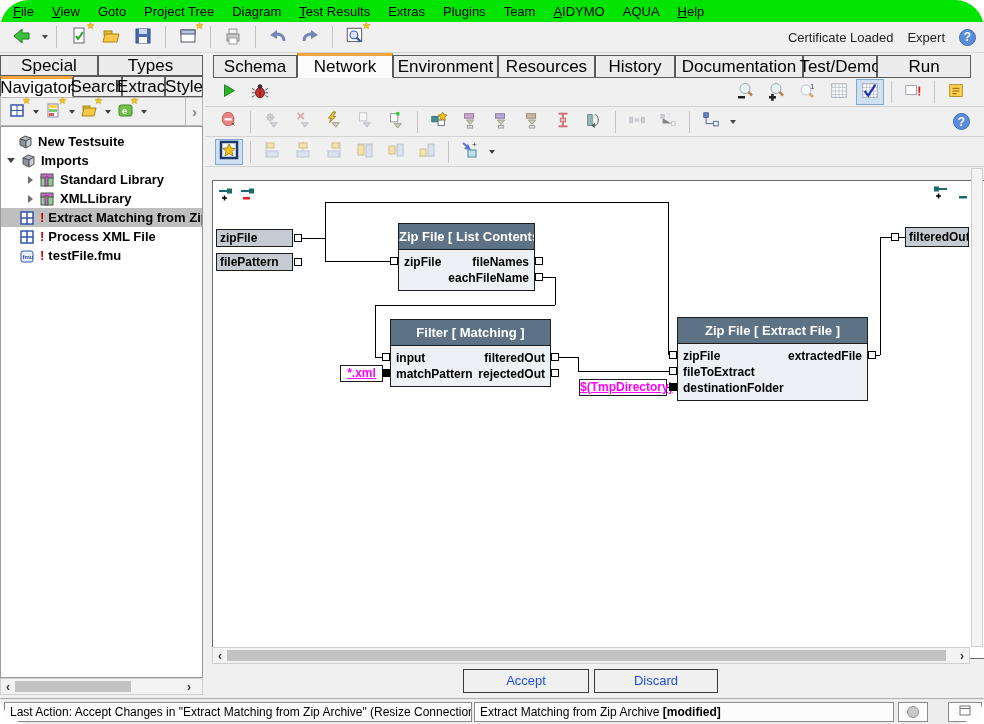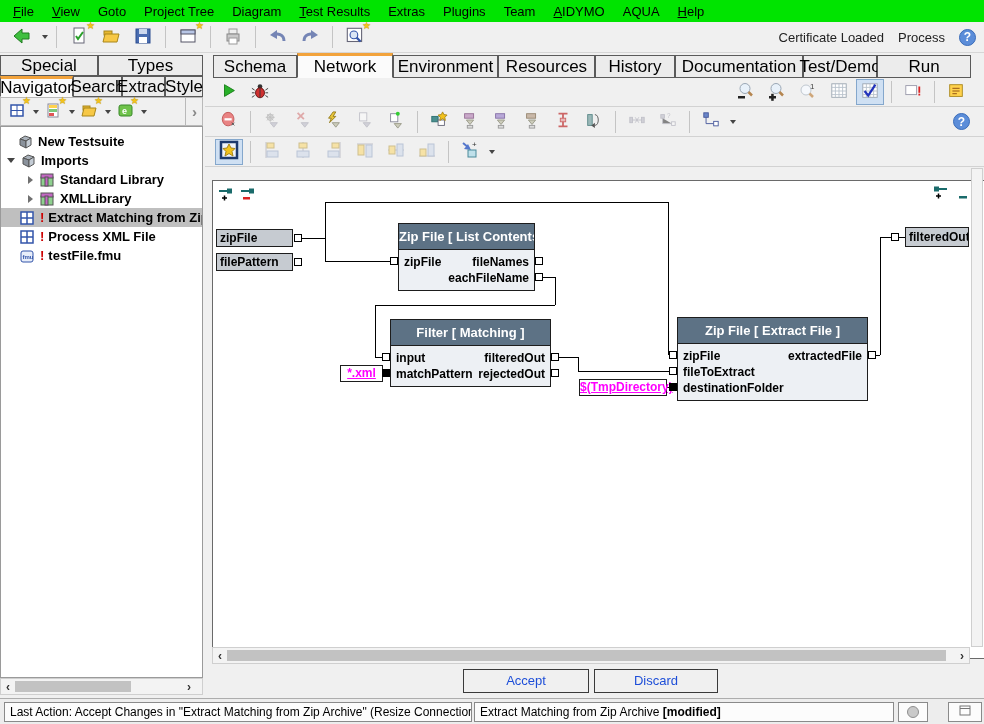--- a/index.html
+++ b/index.html
@@ -1,17 +1,17 @@
 <!DOCTYPE html>
 <html><head>
 <meta charset="utf-8">
 <style>
   * { margin:0; padding:0; box-sizing:border-box; }
   html,body { width:984px; height:724px; font-family:"Liberation Sans","DejaVu Sans",sans-serif; }
-  #app { position:relative; width:984px; height:724px; background:#f0f0f0; overflow:hidden; font-size:13px; color:#000; }
+  #app { position:relative; width:984px; height:724px; background:#f0f0f0; overflow:hidden; font-size:13px; color:#000;border-radius:29px; }
   .abs { position:absolute; }
   .bold { font-weight:bold; }
   
   #menubar { left:0; top:0; width:984px; height:22px; background:#00e400; display:flex; align-items:center; padding-left:4px; }
   .menu-item { display:inline-block; padding:2px 9px; font-size:13px; cursor:default; white-space:nowrap; }
   .accel::first-letter { text-decoration:underline; }
   
   #toolbar-main { left:0; top:22px; width:984px; height:31px; background:#f0f0f0; border-bottom:1px solid #d6d6d6; display:flex; align-items:center; padding:0 8px; gap:4px; }
   .tbtn { width:28px; height:26px; display:inline-flex; align-items:center; justify-content:center; position:relative; border:1px solid transparent; flex:none; }
   .tbtn.small { width:24px; }
@@ -141,21 +141,21 @@
     <span class="tbtn">
         <span><svg width="22" height="22" viewBox="0 0 20 20">
             <rect x="3" y="3" width="13" height="12" fill="#fff" stroke="#667"></rect>
             <circle cx="9" cy="9" r="3.5" fill="#dbe6f5" stroke="#3355aa"></circle>
             <line x1="11.5" y1="11.5" x2="15" y2="15" stroke="#3355aa" stroke-width="2"></line>
           </svg></span>
         <span class="star">★</span>
       </span>
     <span class="tb-right">
       <span>Certificate Loaded</span>
-      <span>Process</span>
+      <span>Expert</span>
       <span class="qcircle">?</span>
     </span>
   </div>
 
   <div id="lp-tabs1" class="abs">
     <span class="tab" style="width:98px">Special</span>
     <span class="tab" style="width:105px">Types</span>
   </div>
   <div id="lp-tabs2" class="abs">
     <span class="tab active" style="width:73px">Navigator</span>

